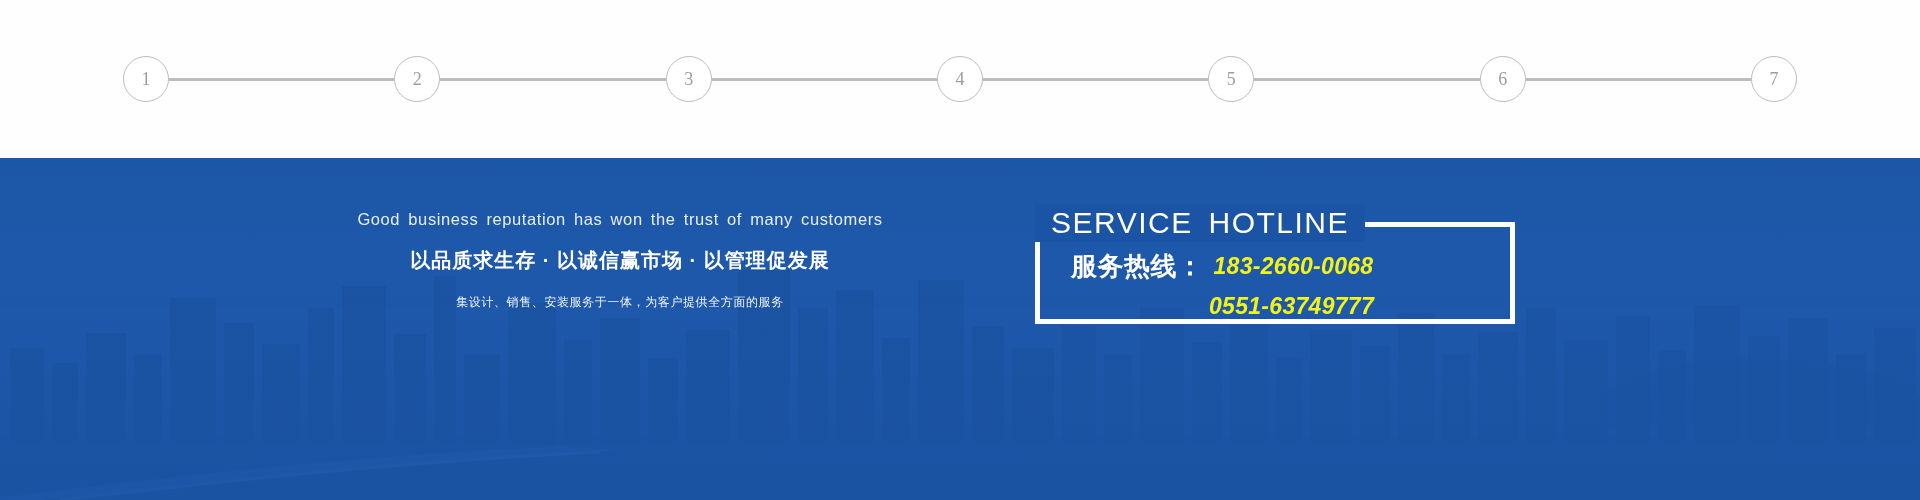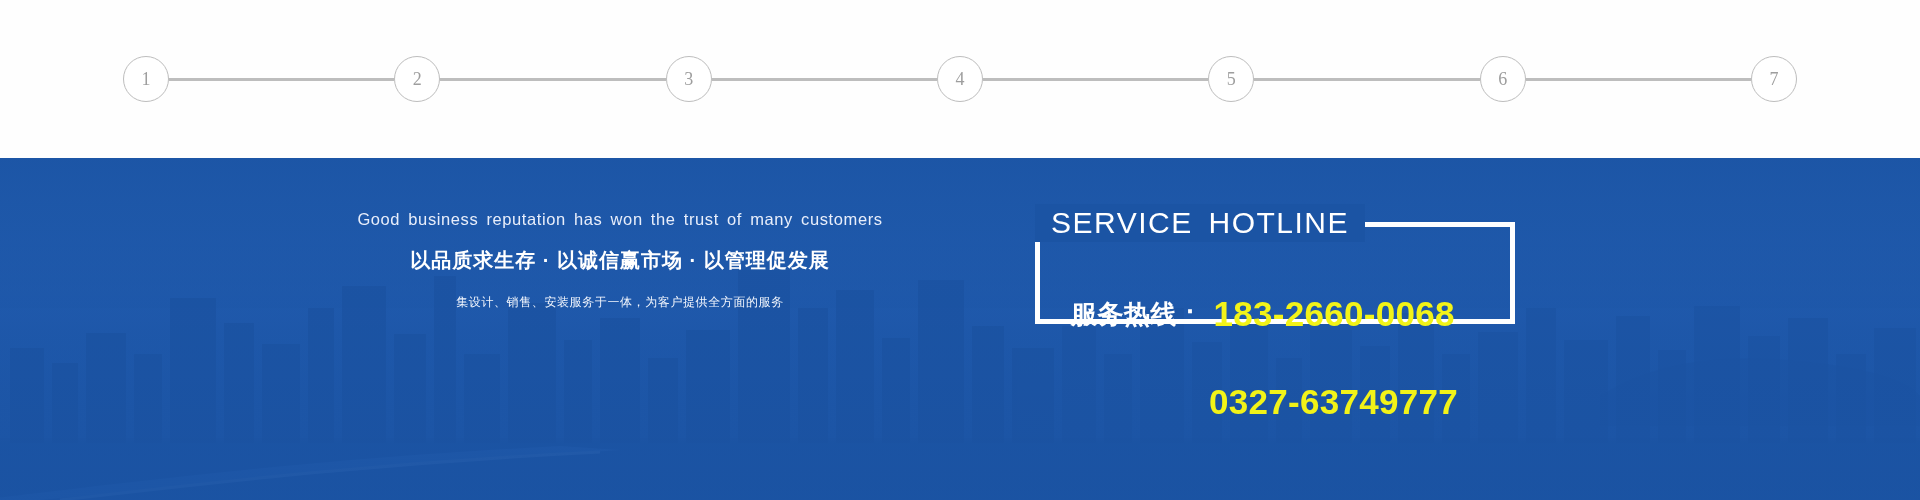--- a/index.html
+++ b/index.html
@@ -93,28 +93,29 @@
     color:#ffffff; font-size:30px; font-weight:400;
     letter-spacing:1.5px; word-spacing:6px; line-height:38px;
     white-space:nowrap;
   }
   .hotline-body {
     position:absolute; left:0; top:42px; width:100%;
     padding:0 14px 0 36px;
   }
   .hotline-row {
     display:flex; align-items:flex-start;
-    white-space:nowrap; line-height:40px;margin-top:48px;
+    white-space:nowrap; line-height:40px;
   }
   .hotline-label {
     color:#ffffff; font-size:26px; font-weight:700; letter-spacing:.5px;
   }
   .hotline-number {
-    color:#f2f318; font-size:35px; font-weight:700; letter-spacing:.3px;
+    color:#f2f318; font-size:23px; font-weight:700; letter-spacing:.3px;
     margin-left:10px;
+    font-style:italic;
   }
   .hotline-row.second { padding-left:128px; }
 </style>
 </head>
 <body>
 
 <div class="page">
 
   <div class="steps-strip">
     <div class="steps-rail">
@@ -249,21 +250,21 @@
         <div class="hotline-title-wrap">
           <div class="hotline-title">SERVICE  HOTLINE</div>
         </div>
 
         <div class="hotline-body">
           <div class="hotline-row">
             <span class="hotline-label">服务热线：</span>
             <span class="hotline-number">183-2660-0068</span>
           </div>
           <div class="hotline-row second">
-            <span class="hotline-number">0327-63749777</span>
+            <span class="hotline-number">0551-63749777</span>
           </div>
         </div>
       </div>
 
     </div>
   </div>
 
 </div>
 
 </body></html>

